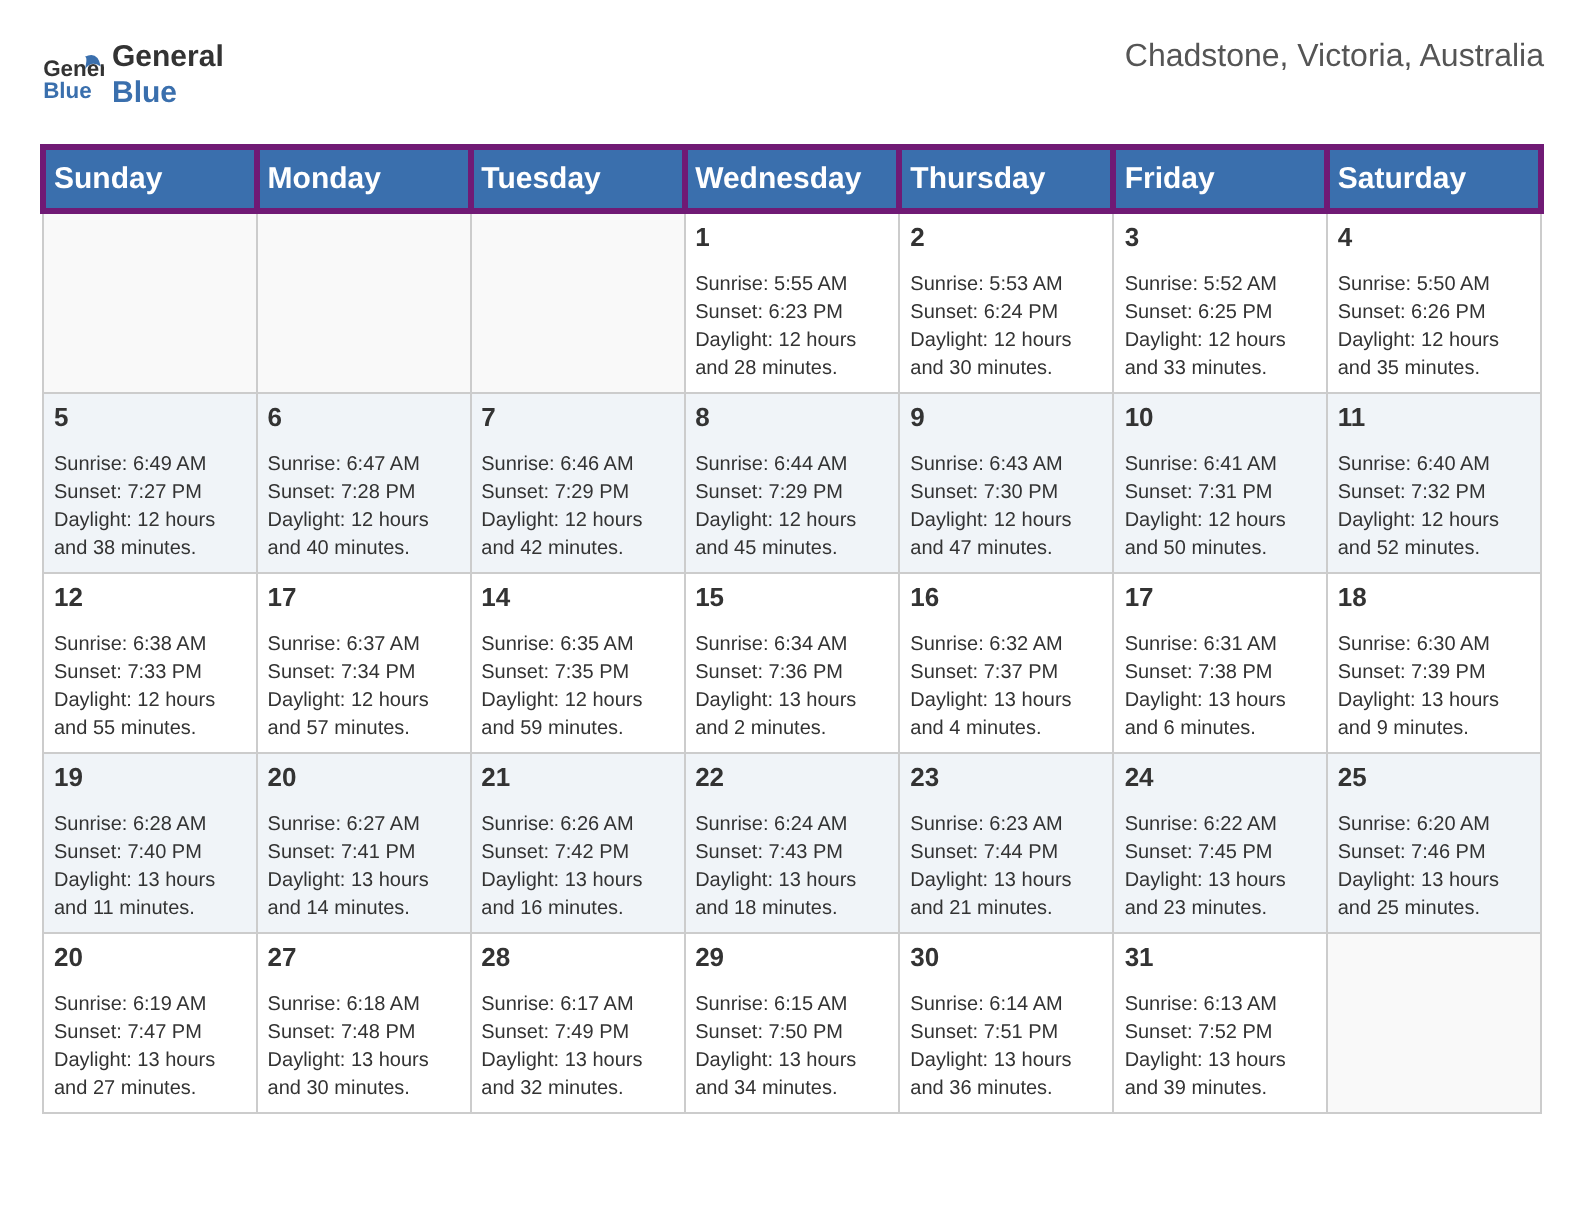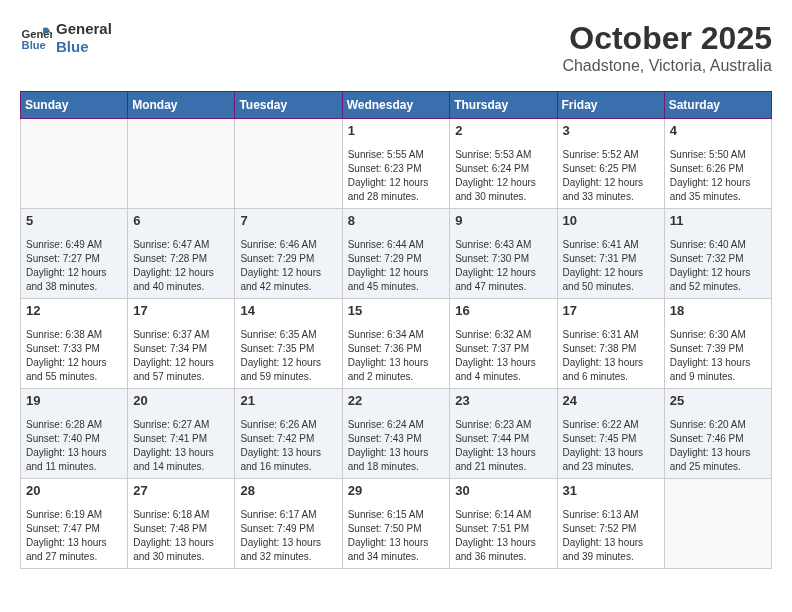--- a/index.html
+++ b/index.html
@@ -39,23 +39,23 @@
     }
     .calendar {
       width: 100%;
       border-collapse: collapse;
       border: 1px solid #ccc;
     }
     .calendar th {
       background-color: #3a6fad;
       color: #fff;
       padding: 6px 4px;
-      font-size: 12px;
+      font-size: 15px;
       text-align: left;
-      border: 1px solid #701a75;
+      border: 3px solid #701a75;
     }
     .calendar td {
       border: 1px solid #ccc;
       vertical-align: top;
       padding: 4px 5px;
       font-size: 10.5px;
       color: #333;
       background: #fff;
       width: 108px;
       height: 80px;
@@ -88,21 +88,20 @@
       <text x="2" y="20" font-size="14" font-weight="bold" fill="#333">General</text>
       <path d="M28 8 Q36 4 38 14 Q32 10 28 16 Q30 8 28 8Z" fill="#3a6fad"></path>
       <text x="2" y="34" font-size="14" font-weight="bold" fill="#3a6fad">Blue</text>
     </svg>
     <div>
       <div style="font-size:15px;font-weight:bold;color:#333;line-height:1.2">General</div>
       <div style="font-size:15px;font-weight:bold;color:#3a6fad;line-height:1.2">Blue</div>
     </div>
   </div>
   <div class="title-section">
-    <div class="month-title">October 2025</div>
     <div class="subtitle">Chadstone, Victoria, Australia</div>
   </div>
 </div>
 
 <table class="calendar">
   <thead>
     <tr>
     <th>Sunday</th>
         <th>Monday</th>
         <th>Tuesday</th>

